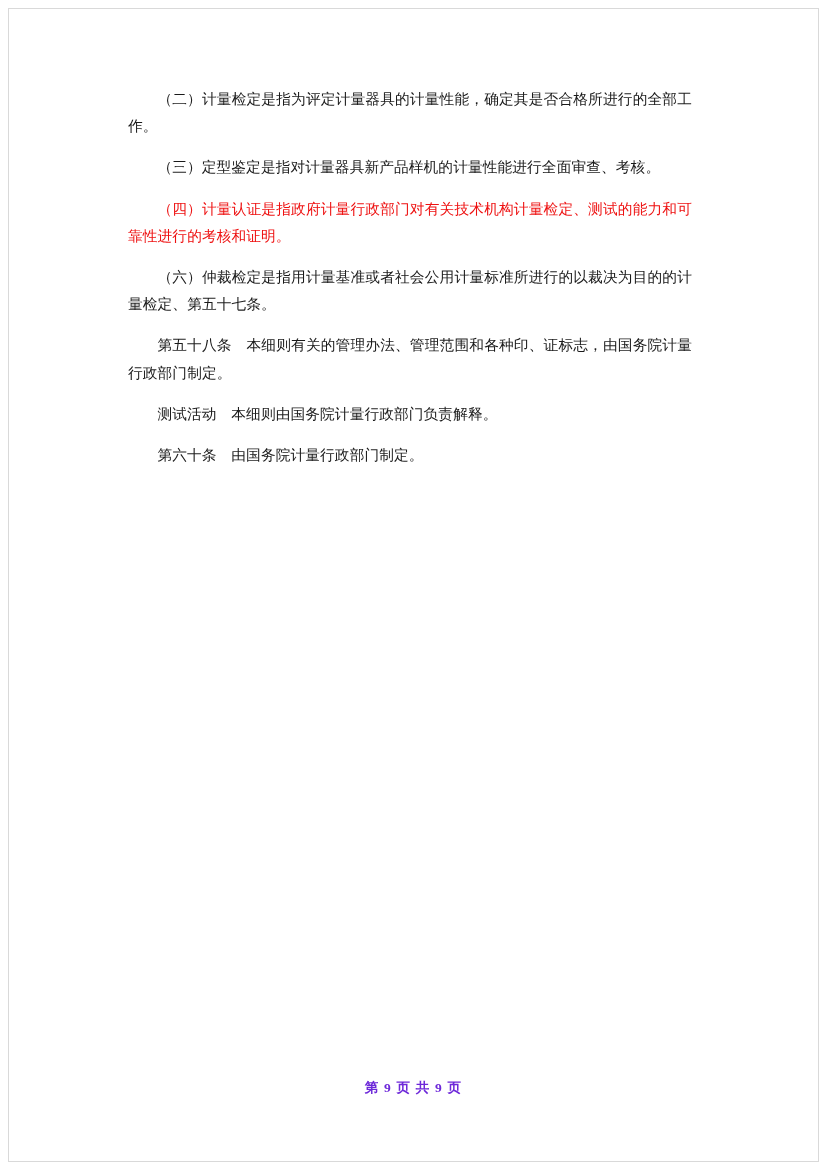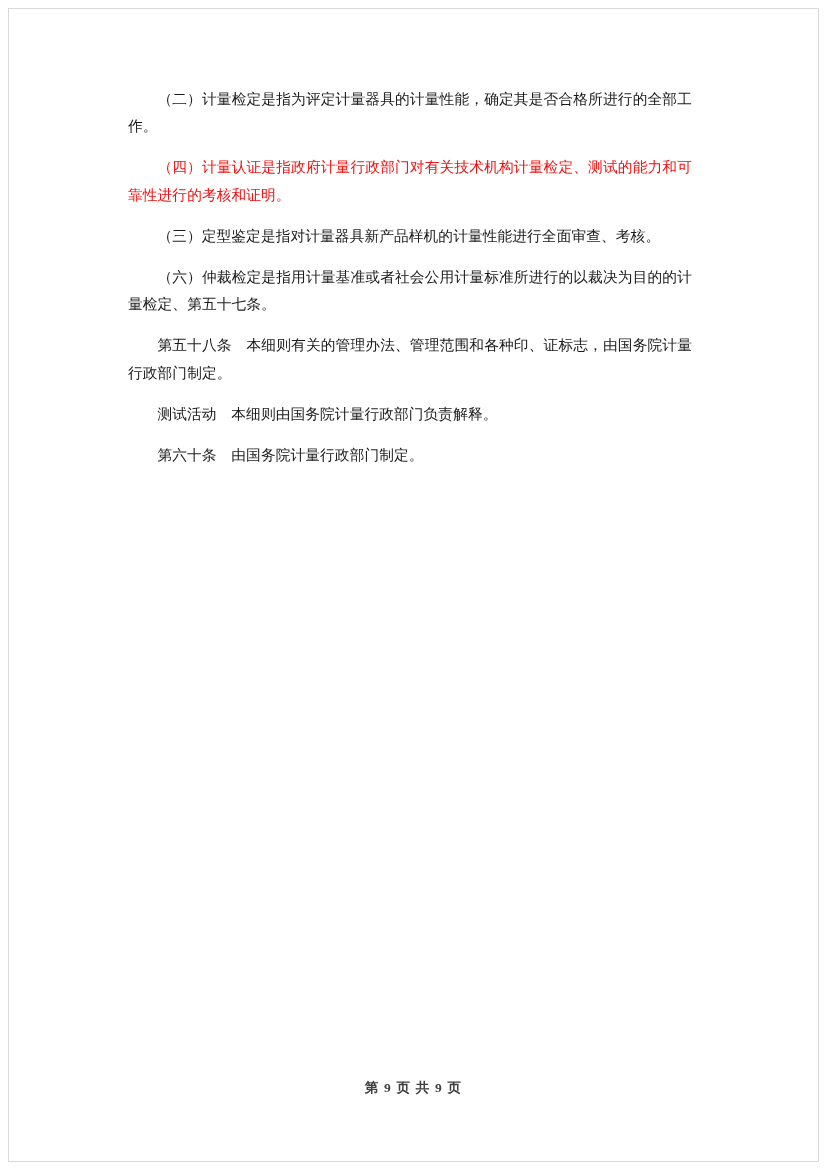--- a/index.html
+++ b/index.html
@@ -46,34 +46,34 @@
     color: #ee1111;
   }
   .footer {
     position: absolute;
     left: 0;
     right: 0;
     top: 1079px;
     text-align: center;
     font-size: 13.5px;
     font-weight: bold;
-    color: #404040;
+    color: #6d28d9;
     letter-spacing: 1.2px;
   }
 </style>
 </head>
 <body>
 
 <div class="page">
   <div class="page-border"></div>
 
   <div class="content">
     <p class="para">（二）计量检定是指为评定计量器具的计量性能，确定其是否合格所进行的全部工作。</p>
+    <p class="para">（三）定型鉴定是指对计量器具新产品样机的计量性能进行全面审查、考核。</p>
     <p class="para red">（四）计量认证是指政府计量行政部门对有关技术机构计量检定、测试的能力和可靠性进行的考核和证明。</p>
-    <p class="para">（三）定型鉴定是指对计量器具新产品样机的计量性能进行全面审查、考核。</p>
     <p class="para">（六）仲裁检定是指用计量基准或者社会公用计量标准所进行的以裁决为目的的计量检定、第五十七条。</p>
     <p class="para">第五十八条　本细则有关的管理办法、管理范围和各种印、证标志，由国务院计量行政部门制定。</p>
     <p class="para">测试活动　本细则由国务院计量行政部门负责解释。</p>
     <p class="para">第六十条　由国务院计量行政部门制定。</p>
   </div>
 
   <div class="footer">第 9 页 共 9 页</div>
 </div>
 
 </body></html>

